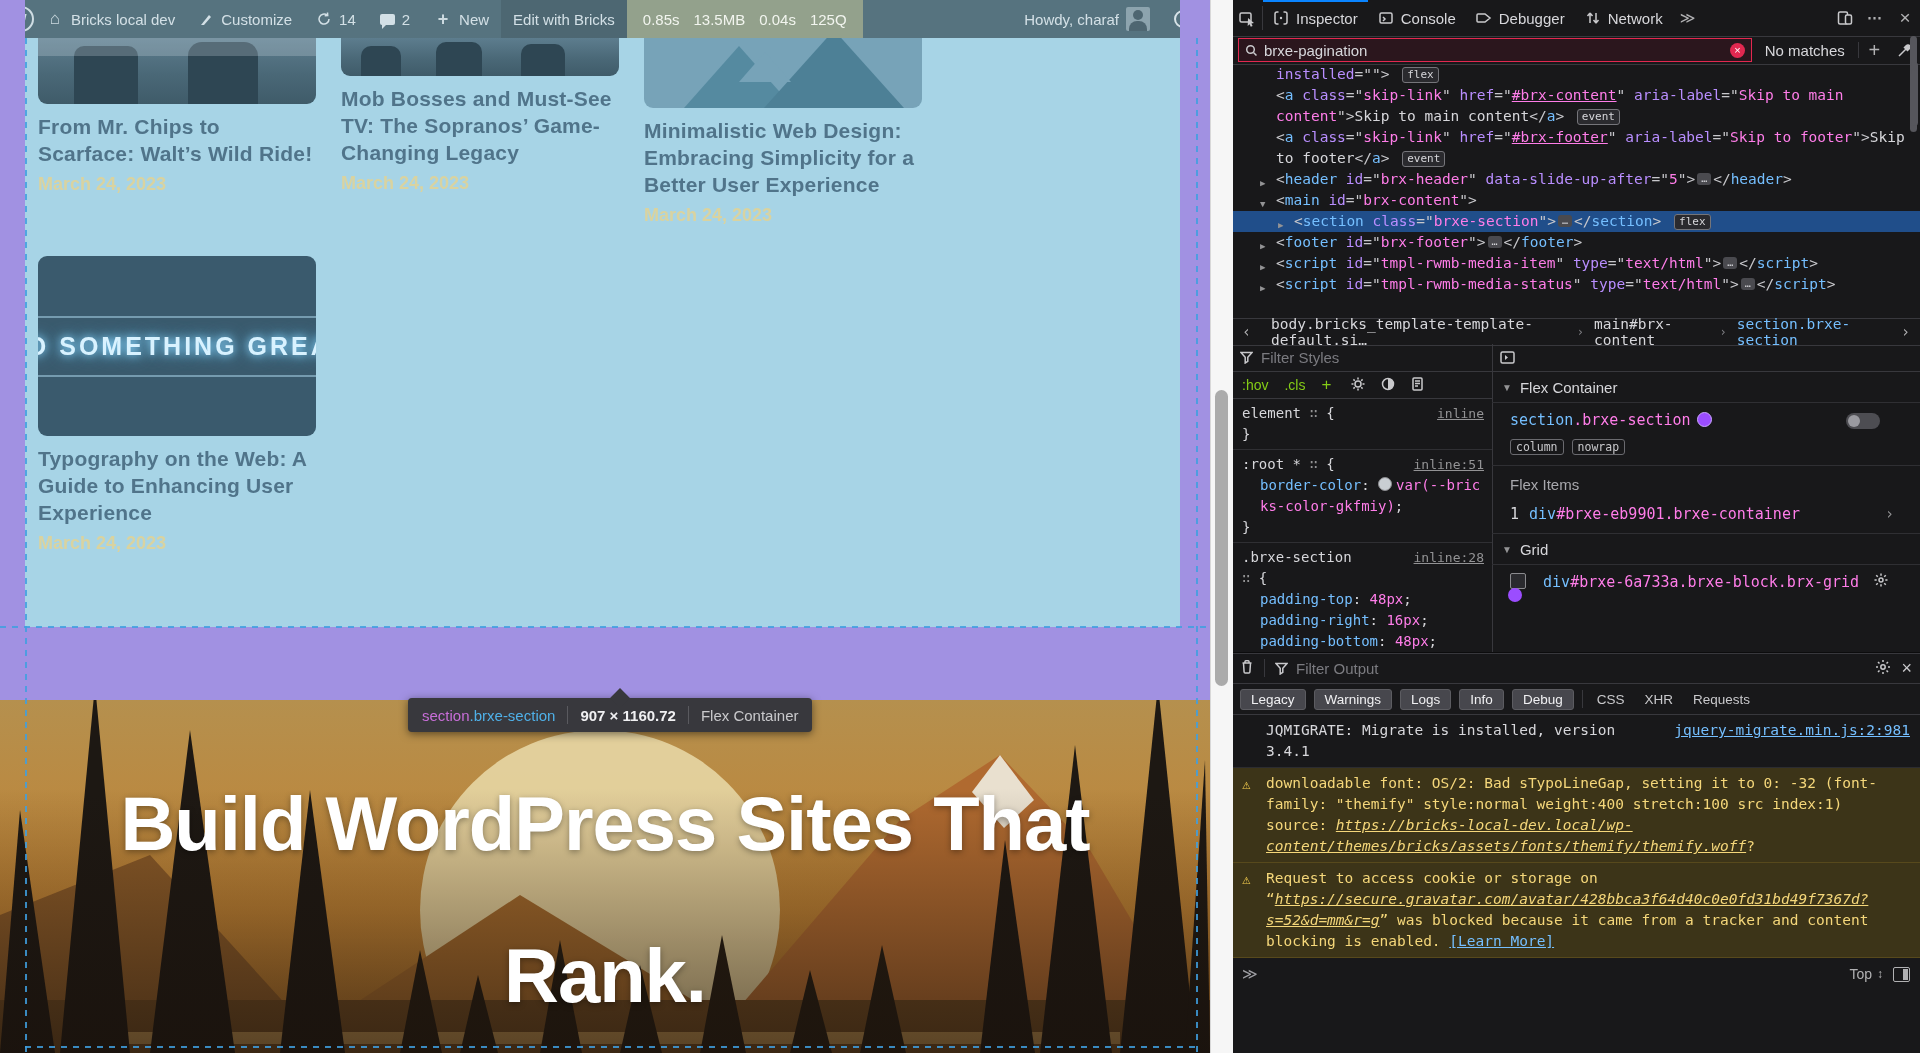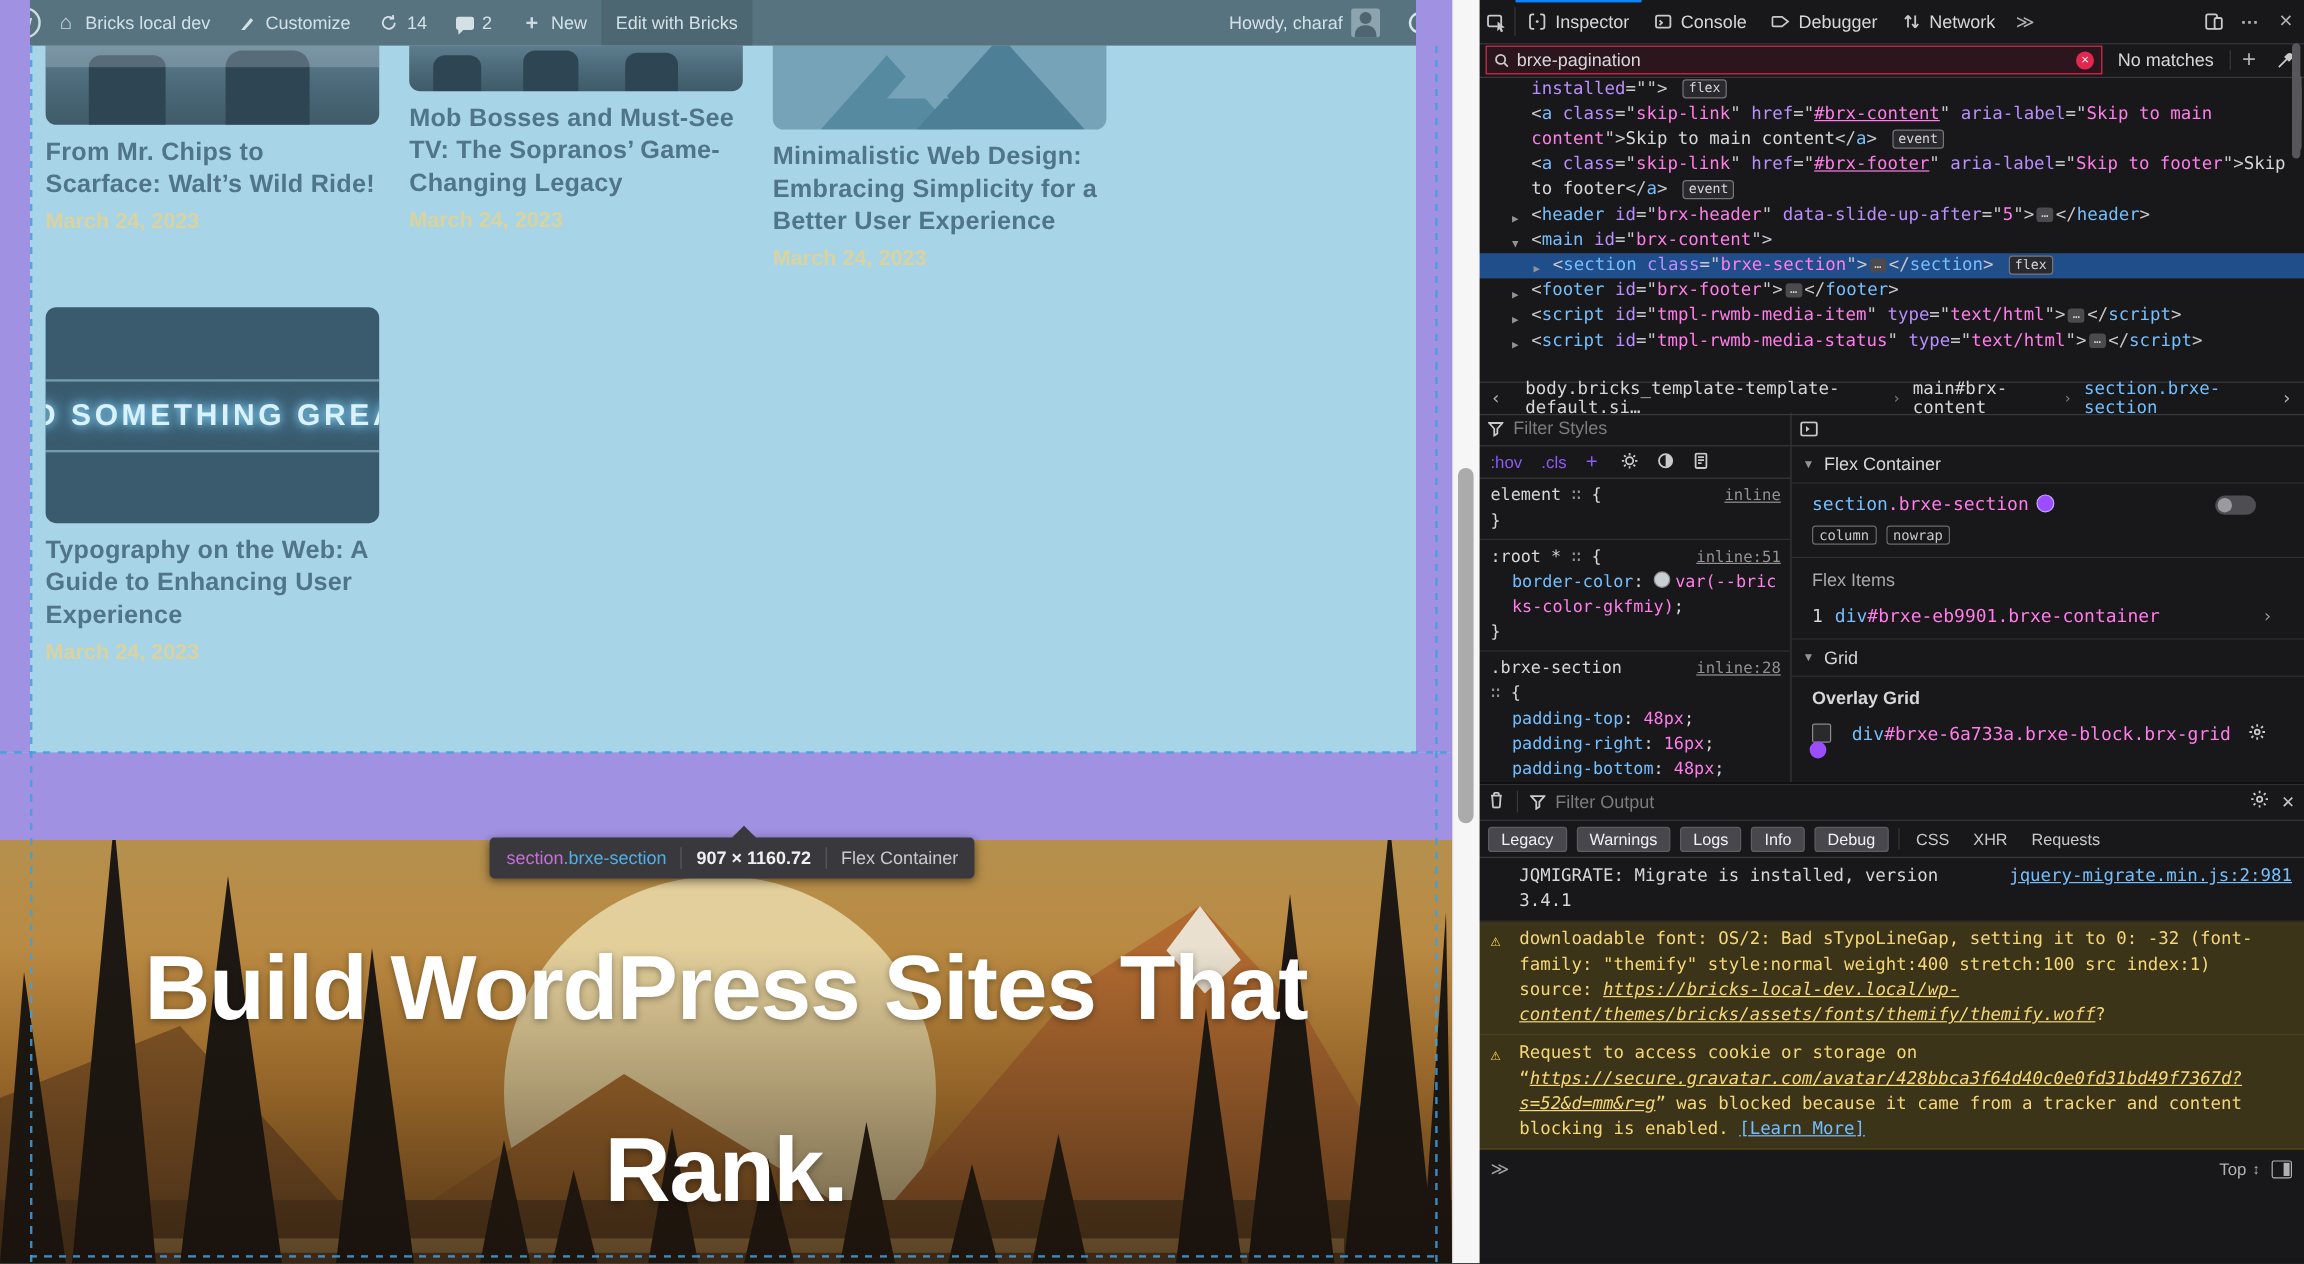--- a/index.html
+++ b/index.html
@@ -89,21 +89,21 @@
 
   
   #dt-crumbs{left:0;top:318px;width:688px;height:26px;display:flex;align-items:center;border-bottom:1px solid #38383d;border-top:1px solid #38383d;font-size:14.5px;gap:10px;padding:0;}
   .crumb-sep{color:#808085;font-size:12px;}
   .crumb-sel{color:#75bfff;}
   .crumb-arrow{color:#b1b1b3;font-size:15px;padding:0 10px;}
 
   
   #rules-pane{left:0;top:344px;width:260px;height:308px;border-right:1px solid #38383d;overflow:hidden;}
   #rules-filter{height:27px;display:flex;align-items:center;gap:8px;padding:0 8px;border-bottom:1px solid #38383d;color:#7b7b80;}
-  #pseudo-row{height:26px;display:flex;align-items:center;gap:16px;padding:0 10px;border-bottom:1px solid #38383d;color:#8b5cf6;font-size:14px;}
+  #pseudo-row{height:26px;display:flex;align-items:center;gap:16px;padding:0 10px;border-bottom:1px solid #38383d;color:#84cc16;font-size:14px;}
   .rule{padding:4px 8px 4px 10px;border-bottom:1px solid #2f2f33;font-size:14px;line-height:21px;}
   .rule .loc{float:right;color:#939395;text-decoration:underline;font-size:13px;}
   .decl{padding-left:18px;word-break:break-all;}
   #rules-scroll{position:absolute;right:2px;top:62px;width:7px;height:40px;background:#56565c;border-radius:4px;}
 
   #layout-pane{left:260px;top:344px;width:428px;height:308px;overflow:hidden;}
   #side-tabs{height:27px;display:flex;align-items:center;border-bottom:1px solid #38383d;gap:4px;}
   .lay-sec-h{display:flex;align-items:center;gap:8px;height:30px;padding:0 10px;border-bottom:1px solid #2f2f33;color:#d7d7db;}
   .tri{color:#939395;font-size:10px;}
   .lay-row{padding:8px 12px 4px 18px;font-size:15px;}
@@ -256,20 +256,26 @@
         <span class="bubble"></span>
         <span>2</span>
       </span>
       <span class="ab-item">
         <span class="ab-ico" style="font-size:18px;font-weight:bold;">+</span>
         <span>New</span>
       </span>
       <span class="ab-item ab-edit-bg">
         <span>Edit with Bricks</span>
       </span>
+      <span class="ab-perf" id="perf-box">
+          <span>0.85s</span>
+          <span>13.5MB</span>
+          <span>0.04s</span>
+          <span>125Q</span>
+        </span>
       <span class="ab-right">
         <span class="ab-item">
           <span>Howdy, charaf</span>
           <span class="ab-avatar"></span>
         </span>
         <span class="ab-item" style="padding-right:18px;">
           <span class="mag"></span>
         </span>
       </span>
     </div>
@@ -451,21 +457,20 @@
       <div class="sub-lbl">Flex Items</div>
       <div class="lay-row mono" style="display:flex;align-items:center;border-bottom:1px solid #2f2f33;padding-bottom:10px;">
         <span class="c-tx" style="margin-right:10px;">1</span>
         <span><span class="c-tag">div</span><span class="c-av">#brxe-eb9901.brxe-container</span></span>
         <span style="margin-left:auto;color:#939395;padding-right:14px;">›</span>
       </div>
       <div class="lay-sec-h">
         <span class="tri">▼</span>
         <span>Grid</span>
       </div>
-      <div class="sub-lbl" style="color:#d7d7db;font-weight:bold;">Overlay Grid</div>
       <div class="lay-row mono" style="position:relative;">
         <span class="chk"></span>
         <span><span class="c-tag">div</span><span class="c-av">#brxe-6a733a.brxe-block.brx-grid</span></span>
         <span style="margin-left:6px;">
           <svg class="ic" width="14" height="14" viewBox="0 0 14 14">
               <circle cx="7" cy="7" r="2"></circle>
               <path d="M7 0.5 v2.2 M7 11.3 v2.2 M0.5 7 h2.2 M11.3 7 h2.2 M2.2 2.2 l1.6 1.6 M10.2 10.2 l1.6 1.6 M11.8 2.2 l-1.6 1.6 M3.8 10.2 l-1.6 1.6"></path>
             </svg>
         </span>
         <span class="half-dot"></span>

